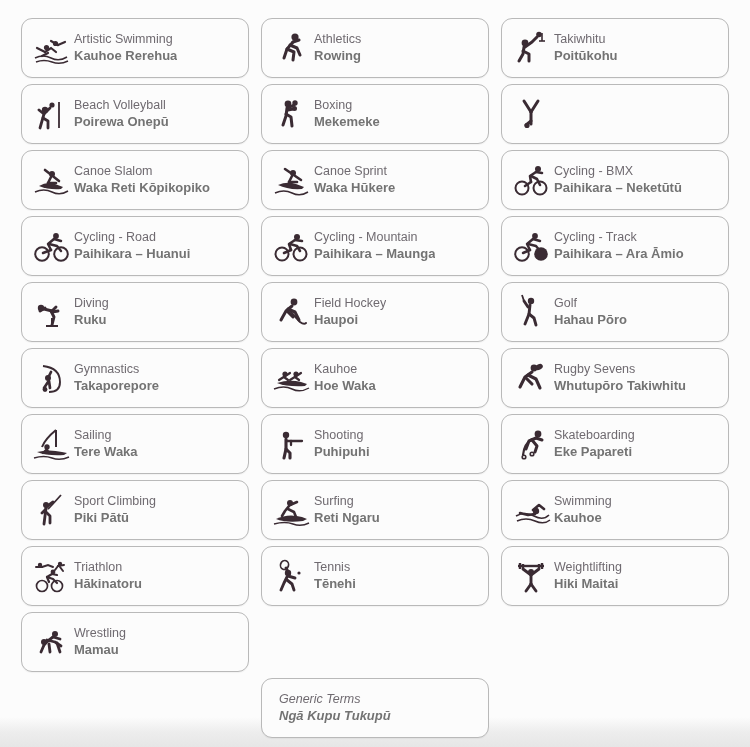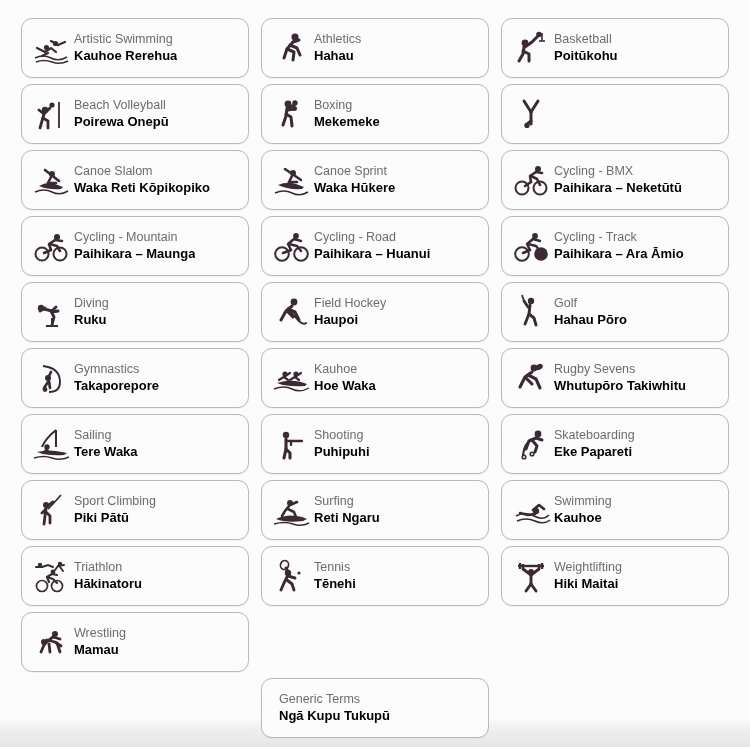--- a/index.html
+++ b/index.html
@@ -61,30 +61,31 @@
     overflow: hidden;
   }
   .en {
     font-size: 12.5px;
     color: #6f6a70;
     font-weight: 400;
     white-space: nowrap;
   }
   .mi {
     font-size: 13px;
-    color: #000000;
+    color: #737373;
     font-weight: 700;
     white-space: nowrap;
     margin-top: 1px;
   }
   .bottom-row {
     display: flex;
     justify-content: center;
     gap: 12px;
     margin-top: 6px;
+    font-style: italic;
   }
   .card.noicon {
     width: 228px;
     padding-left: 17px;
   }
   .card.noicon .labels { padding-left: 0; }
 </style>
 </head>
 <body>
 
@@ -120,41 +121,41 @@
             <g fill="none" stroke-width="3" stroke-linecap="round" stroke-linejoin="round">
               <path d="M22 14 L16 21 L13 30"></path>
               <path d="M19 17 L26 20 L29 27"></path>
               <path d="M16 21 L23 24 L22 32"></path>
               <path d="M22 14 L28 12"></path>
             </g>
           </svg>
         </span>
         <div class="labels">
           <div class="en">Athletics</div>
-          <div class="mi">Hahau</div>
+          <div class="mi">Rowing</div>
         </div>
       </div>
       <div class="card">
         <span class="icon">
           <svg viewBox="0 0 40 40" fill="currentColor" stroke="currentColor">
             <circle cx="14" cy="15" r="3.4" stroke="none"></circle>
             <g fill="none" stroke-width="3" stroke-linecap="round" stroke-linejoin="round">
               <path d="M13 19 L12 26 L8 33"></path>
               <path d="M12 23 L18 26 L18 33"></path>
               <path d="M14 19 L21 14 L26 9"></path>
             </g>
             <circle cx="28" cy="6.5" r="2.8" stroke="none"></circle>
             <g fill="none" stroke-width="1.6">
               <path d="M31 5 L31 13"></path>
               <path d="M28 13 L34 13"></path>
             </g>
           </svg>
         </span>
         <div class="labels">
-          <div class="en">Basketball</div>
+          <div class="en">Takiwhitu</div>
           <div class="mi">Poitūkohu</div>
         </div>
       </div>
       <div class="card">
         <span class="icon">
           <svg viewBox="0 0 40 40" fill="currentColor" stroke="currentColor">
             <circle cx="14" cy="16" r="3.2" stroke="none"></circle>
             <g fill="none" stroke-width="2.8" stroke-linecap="round" stroke-linejoin="round">
               <path d="M13 20 L11 27 L9 34"></path>
               <path d="M12 24 L17 27 L17 34"></path>
@@ -262,56 +263,56 @@
         </span>
         <div class="labels">
           <div class="en">Cycling - BMX</div>
           <div class="mi">Paihikara – Neketūtū</div>
         </div>
       </div>
       <div class="card">
         <span class="icon">
           <svg viewBox="0 0 40 40" fill="currentColor" stroke="currentColor">
             <g fill="none" stroke-width="2">
+              <circle cx="11" cy="28" r="6.8"></circle>
+              <circle cx="30" cy="28" r="6.8"></circle>
+            </g>
+            <circle cx="25" cy="10" r="2.9" stroke="none"></circle>
+            <g fill="none" stroke-width="2.5" stroke-linecap="round" stroke-linejoin="round">
+              <path d="M23 13 L17 18 L20 24"></path>
+              <path d="M18 18 L26 20 L30 25"></path>
+              <path d="M20 24 L12 27"></path>
+              <path d="M23 13 L30 15"></path>
+            </g>
+          </svg>
+        </span>
+        <div class="labels">
+          <div class="en">Cycling - Road</div>
+          <div class="mi">Paihikara – Huanui</div>
+        </div>
+      </div>
+      <div class="card">
+        <span class="icon">
+          <svg viewBox="0 0 40 40" fill="currentColor" stroke="currentColor">
+            <g fill="none" stroke-width="2">
               <circle cx="11" cy="28" r="6.5"></circle>
               <circle cx="29" cy="28" r="6.5"></circle>
             </g>
             <circle cx="26" cy="11" r="3" stroke="none"></circle>
             <g fill="none" stroke-width="2.6" stroke-linecap="round" stroke-linejoin="round">
               <path d="M24 14 L18 18 L20 24"></path>
               <path d="M19 18 L26 20 L29 25"></path>
               <path d="M20 24 L13 27"></path>
               <path d="M24 14 L31 15"></path>
             </g>
           </svg>
         </span>
         <div class="labels">
           <div class="en">Cycling - Mountain</div>
           <div class="mi">Paihikara – Maunga</div>
-        </div>
-      </div>
-      <div class="card">
-        <span class="icon">
-          <svg viewBox="0 0 40 40" fill="currentColor" stroke="currentColor">
-            <g fill="none" stroke-width="2">
-              <circle cx="11" cy="28" r="6.8"></circle>
-              <circle cx="30" cy="28" r="6.8"></circle>
-            </g>
-            <circle cx="25" cy="10" r="2.9" stroke="none"></circle>
-            <g fill="none" stroke-width="2.5" stroke-linecap="round" stroke-linejoin="round">
-              <path d="M23 13 L17 18 L20 24"></path>
-              <path d="M18 18 L26 20 L30 25"></path>
-              <path d="M20 24 L12 27"></path>
-              <path d="M23 13 L30 15"></path>
-            </g>
-          </svg>
-        </span>
-        <div class="labels">
-          <div class="en">Cycling - Road</div>
-          <div class="mi">Paihikara – Huanui</div>
         </div>
       </div>
       <div class="card">
         <span class="icon">
           <svg viewBox="0 0 40 40" fill="currentColor" stroke="currentColor">
             <g fill="none" stroke-width="2">
               <circle cx="11" cy="28" r="6.8"></circle>
             </g>
             <circle cx="30" cy="28" r="6.8" stroke="none"></circle>
             <circle cx="24" cy="10" r="2.9" stroke="none"></circle>

